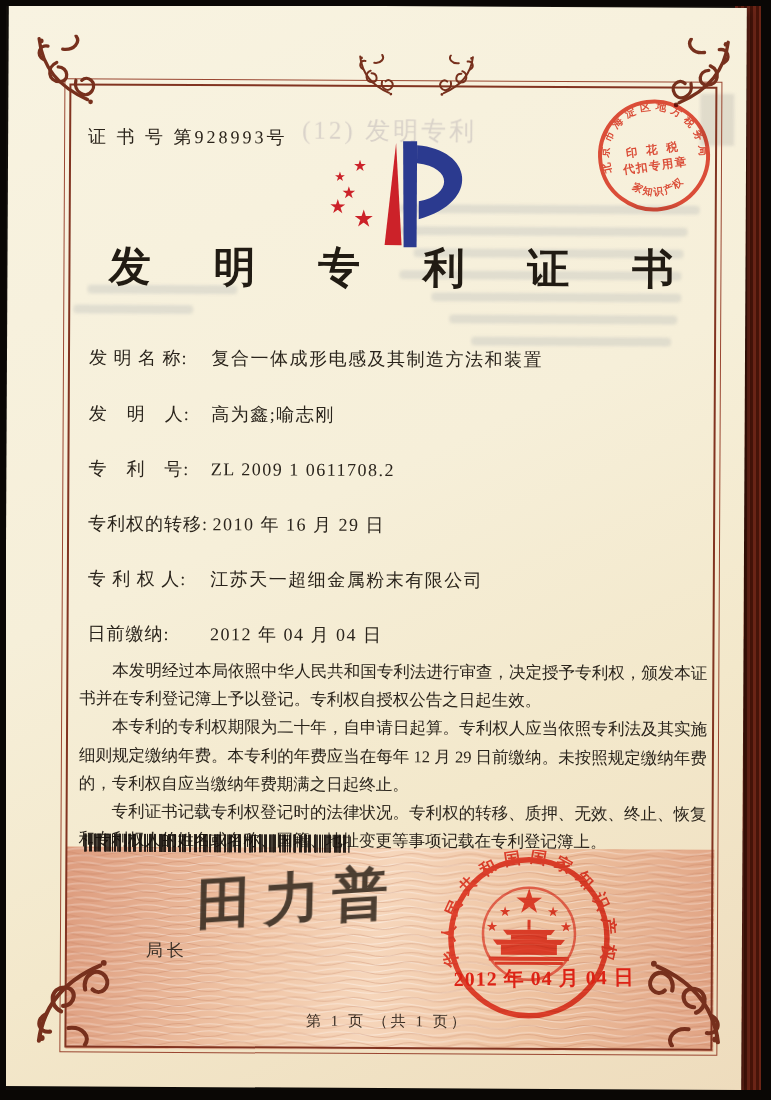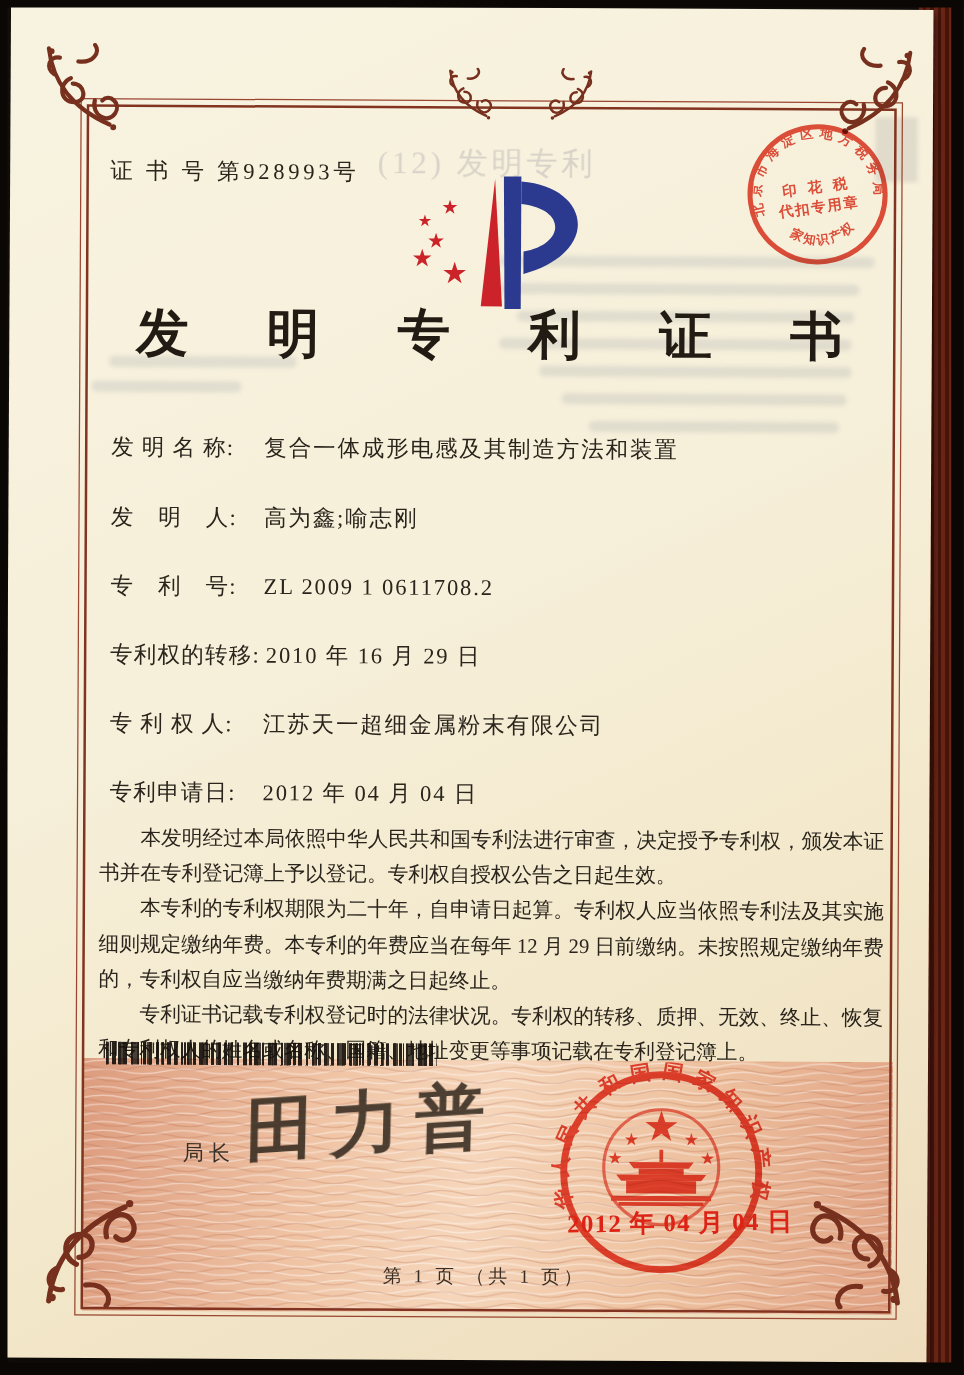--- a/index.html
+++ b/index.html
@@ -40,21 +40,21 @@
   .pink-zone{position:absolute;left:62px;top:842px;width:648px;height:202px;
     background:linear-gradient(100deg,#dd9c7e 0%,#f0c5a6 30%,#f6d6bb 48%,#eec2a0 72%,#e0a283 100%);}
   .pink-zone svg{position:absolute;left:0;top:0;}
   
   .barcode{position:absolute;left:80px;top:829px;width:265px;height:18px;opacity:.92;
     background:
       repeating-linear-gradient(90deg,#17110c 0 2px,transparent 2px 5px),
       repeating-linear-gradient(90deg,#17110c 0 1px,transparent 1px 7px),
       repeating-linear-gradient(90deg,rgba(23,17,12,.85) 0 3px,transparent 3px 11px);}
   
-  .signer-title{position:absolute;left:142px;top:906px;font-size:17px;letter-spacing:4px;color:#3a3027;}
+  .signer-title{position:absolute;left:142px;top:934px;font-size:17px;letter-spacing:4px;color:#3a3027;}
   .signature{position:absolute;left:192px;top:856px;font-size:56px;font-weight:bold;color:#362b20;
     letter-spacing:12px;transform:rotate(-4deg) skewX(-5deg);opacity:.88;filter:blur(.2px);
     font-family:"DejaVu Serif",serif;}
   
   .tax-stamp{position:absolute;left:584px;top:86px;mix-blend-mode:multiply;transform:rotate(-8deg);opacity:.92;}
   .authority-seal{position:absolute;left:437px;top:843px;mix-blend-mode:multiply;opacity:.9;}
   .seal-date{position:absolute;left:450px;top:958px;font-size:20px;font-weight:bold;color:#dd2316;
     letter-spacing:1px;transform:rotate(-1deg);}
   
   .page-footer{position:absolute;left:56px;top:1006px;width:656px;text-align:center;
@@ -176,21 +176,21 @@
     </div>
     <div class="field-row" style="top:507px;">
       <span class="field-label">专利权的转移:</span>
       <span class="field-value">2010 年 16 月 29 日</span>
     </div>
     <div class="field-row" style="top:562px;">
       <span class="field-label">专 利 权 人:</span>
       <span class="field-value">江苏天一超细金属粉末有限公司</span>
     </div>
     <div class="field-row" style="top:617px;">
-      <span class="field-label">专利申请日:</span>
+      <span class="field-label">日前缴纳:</span>
       <span class="field-value">2012 年 04 月 04 日</span>
     </div>
 
     <div class="body-text">
       <p>本发明经过本局依照中华人民共和国专利法进行审查，决定授予专利权，颁发本证书并在专利登记簿上予以登记。专利权自授权公告之日起生效。</p>
       <p>本专利的专利权期限为二十年，自申请日起算。专利权人应当依照专利法及其实施细则规定缴纳年费。本专利的年费应当在每年 12 月 29 日前缴纳。未按照规定缴纳年费的，专利权自应当缴纳年费期满之日起终止。</p>
       <p>专利证书记载专利权登记时的法律状况。专利权的转移、质押、无效、终止、恢复和专利权人的姓名或名称、国籍、地址变更等事项记载在专利登记簿上。</p>
     </div>
 
     <div class="barcode"></div>

